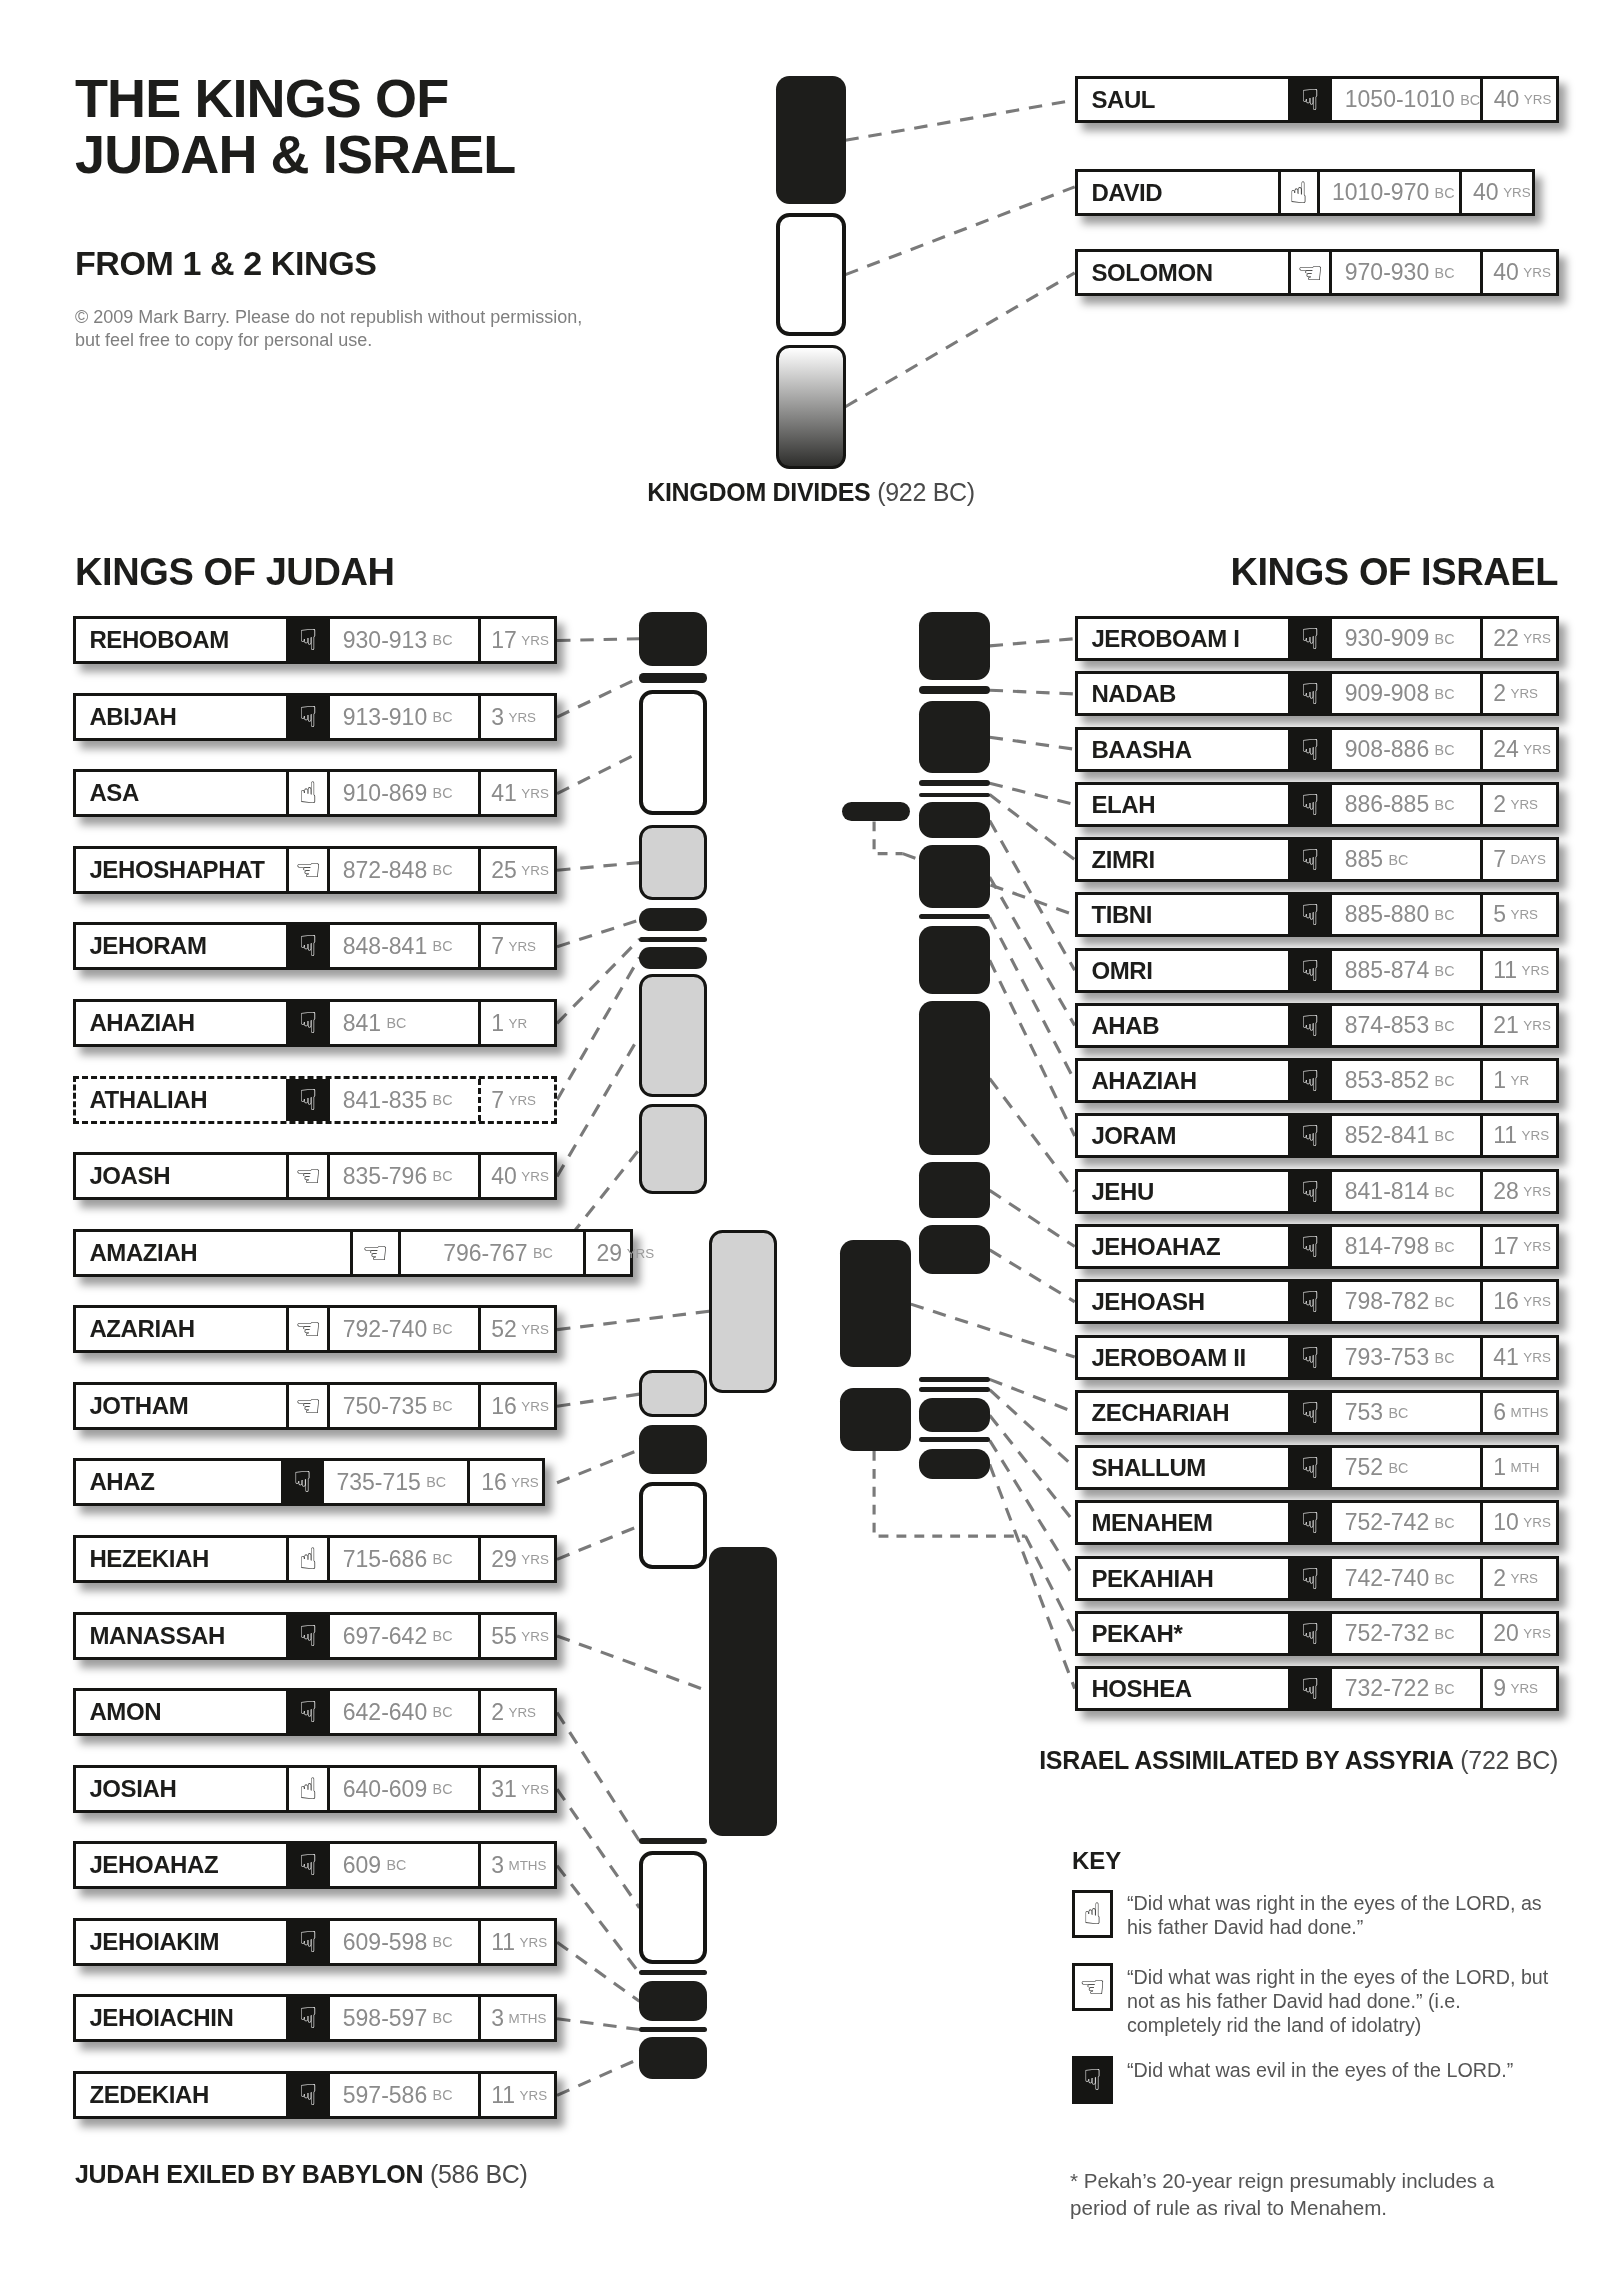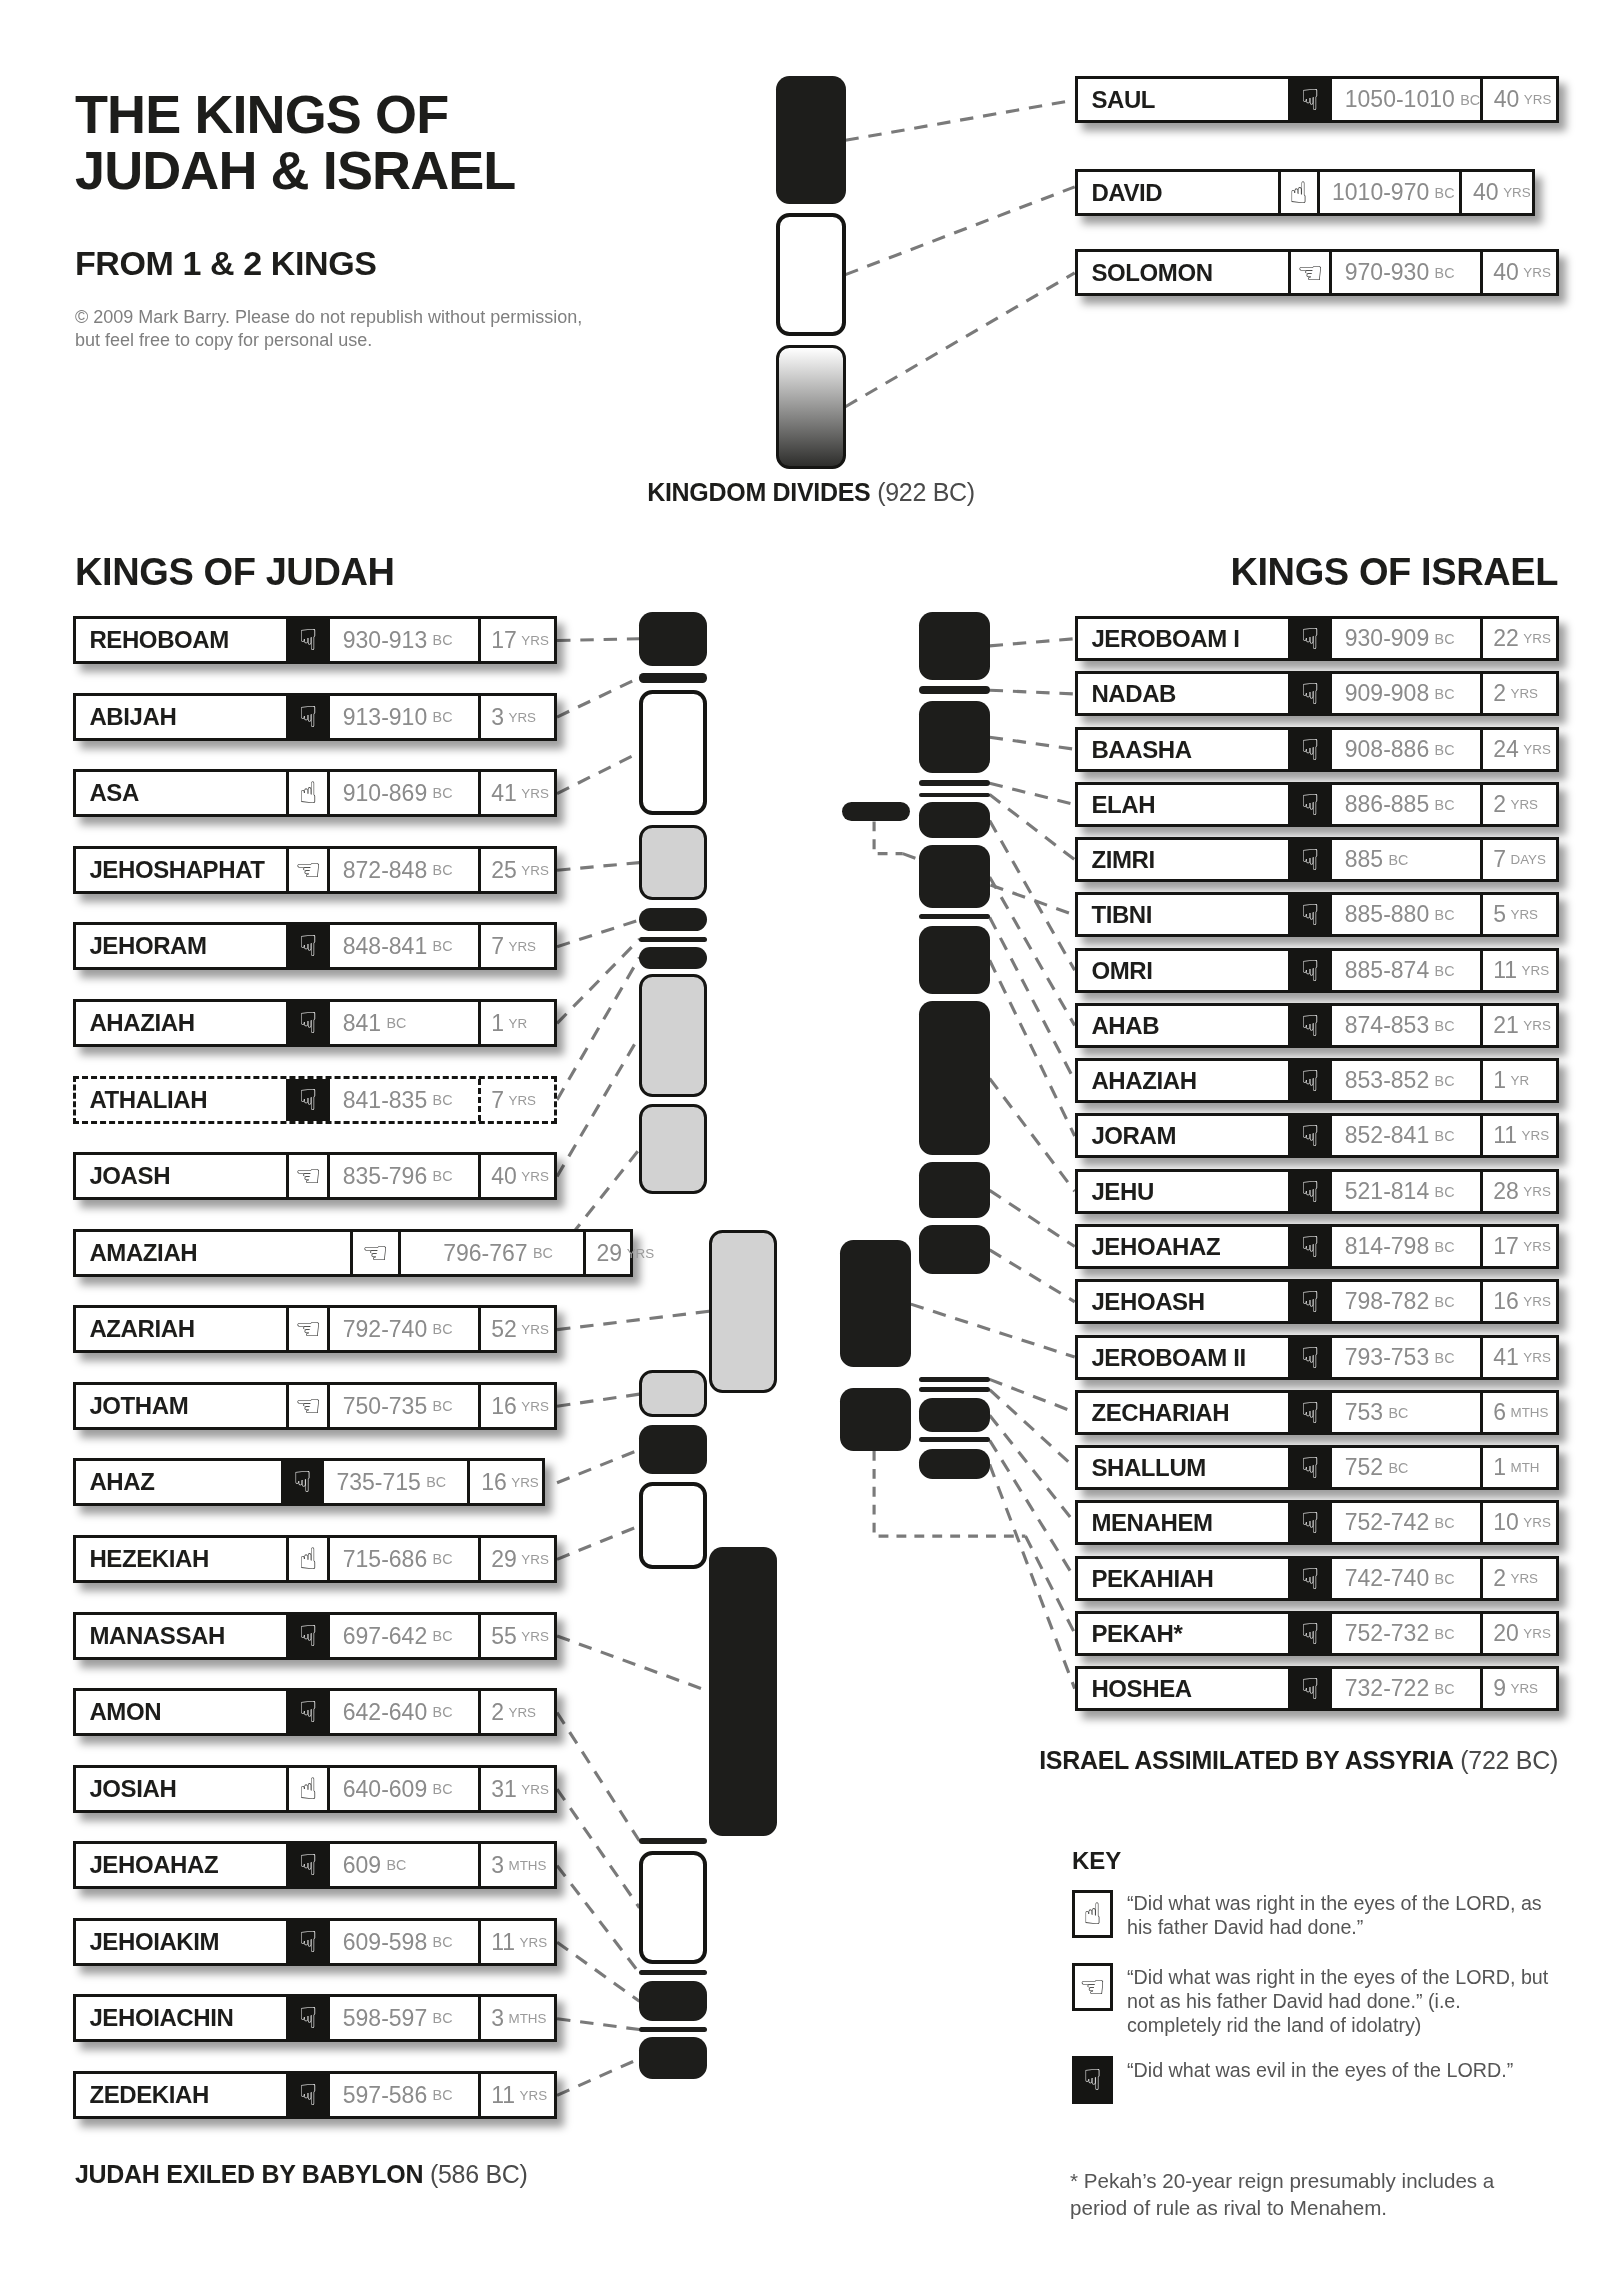--- a/index.html
+++ b/index.html
@@ -1,20 +1,20 @@
 <!DOCTYPE html>
 <html style="font-size:14.3px"><head>
 <meta charset="utf-8">
 <style>
   html,body{margin:0;padding:0;background:#fff;}
   #canvas{position:relative;width:1621px;height:2293px;background:#fff;overflow:hidden;
           font-family:"Liberation Sans","DejaVu Sans",sans-serif;color:#1d1d1b;}
   .abs{position:absolute;}
   
-  .main-title{font-size:54px;font-weight:800;letter-spacing:-0.9px;line-height:56px;margin-top:16px;}
+  .main-title{font-size:54px;font-weight:800;letter-spacing:-0.9px;line-height:56px;}
   .sub-title{font-size:34px;font-weight:800;letter-spacing:-0.4px;}
   .copyright{font-size:18px;color:#7f7f7f;line-height:23px;font-weight:400;}
   .col-heading{font-size:38px;font-weight:800;letter-spacing:-0.4px;}
   .event-label{font-size:25px;letter-spacing:-0.3px;white-space:nowrap;}
   .event-label b{font-weight:800;}
   .event-label .note{font-weight:400;color:#4a4a4a;}
   
   .row{position:absolute;display:flex;background:#fff;border:3.6px solid #151513;
        box-sizing:border-box;box-shadow:7.2px 8px 8px rgba(0,0,0,0.38);z-index:3;}
   .row .cell{display:flex;align-items:center;box-sizing:border-box;height:100%;}
@@ -568,21 +568,21 @@
         </div>
         <div class="cell yrs">
           <span>11</span>
           <span class="unit">YRS</span>
         </div>
       </div>
       <div class="row" style="left: 1075px; top: 1169px; width: 484px; height: 45px;">
         <div class="cell name">JEHU</div>
         <div class="cell icon evil">☟</div>
         <div class="cell date">
-          <span>521-814</span>
+          <span>841-814</span>
           <span class="era">BC</span>
         </div>
         <div class="cell yrs">
           <span>28</span>
           <span class="unit">YRS</span>
         </div>
       </div>
       <div class="row" style="left: 1075px; top: 1224px; width: 484px; height: 45px;">
         <div class="cell name">JEHOAHAZ</div>
         <div class="cell icon evil">☟</div>

